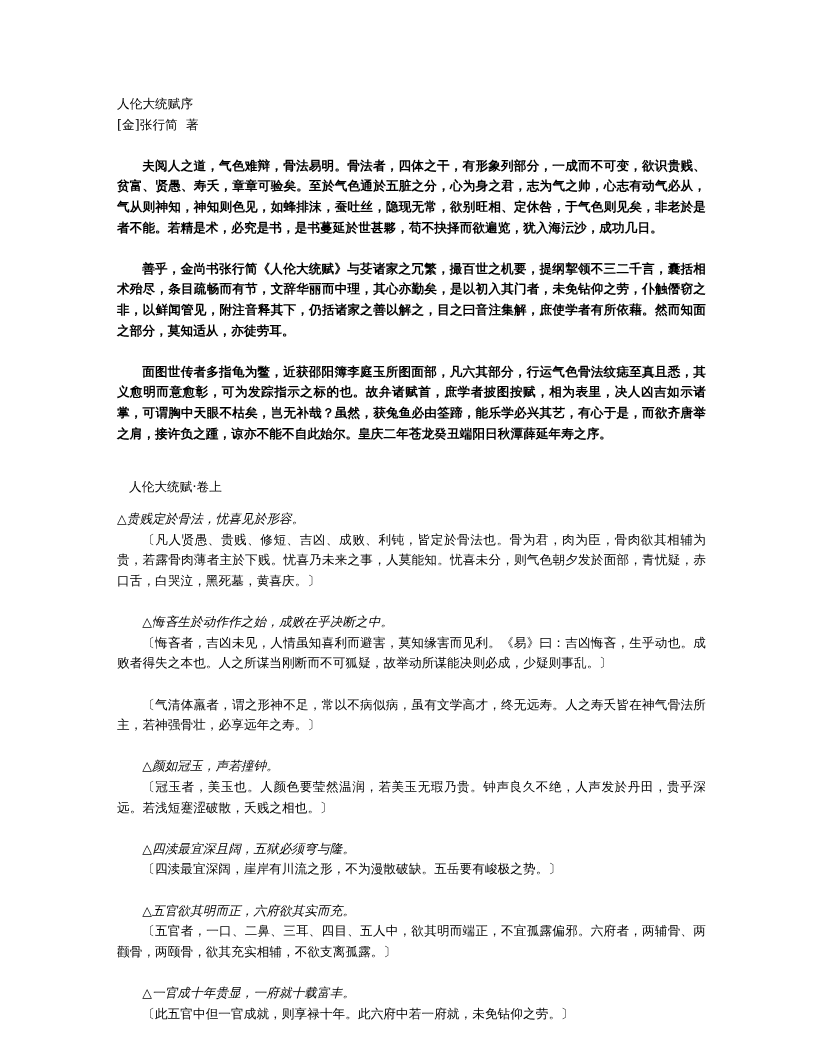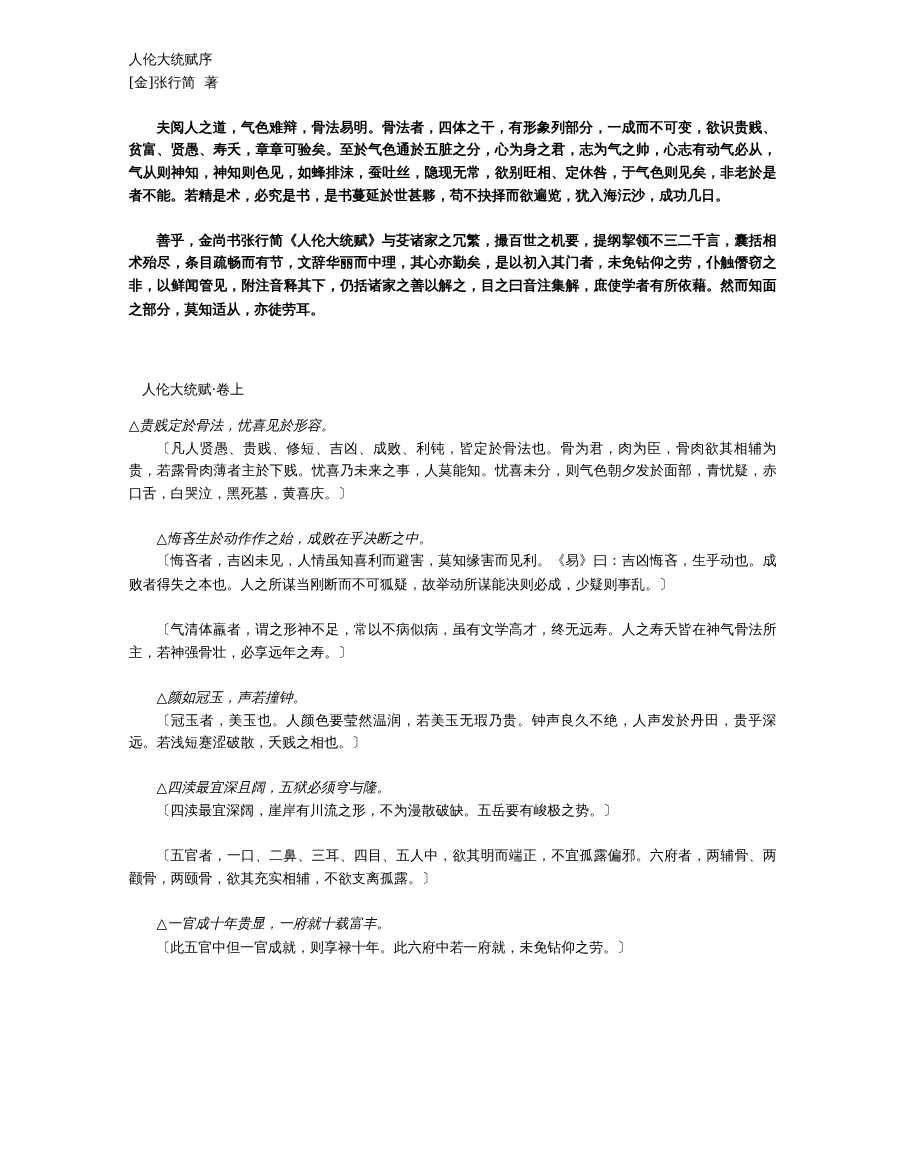--- a/index.html
+++ b/index.html
@@ -13,21 +13,21 @@
     font-family: "DejaVu Serif", "Liberation Serif", serif;
     color: #000000;
     -webkit-font-smoothing: none;
   }
   #page {
     position: relative;
     width: 816px;
     height: 1056px;
     background: #ffffff;
     box-sizing: border-box;
-    padding: 44px 110px 0 117px;
+    padding: 94px 110px 0 117px;
   }
   .doc {
     font-size: 12.6px;
     line-height: 20.6px;
     text-align: justify;
     text-justify: inter-ideograph;
     letter-spacing: 0.1px;
   }
   .title-line {
     margin: 0;
@@ -82,20 +82,21 @@
     <div class="title-line">[金]张行简  著</div>
 
     <div class="gap"></div>
 
     <p class="para">夫阅人之道，气色难辩，骨法易明。骨法者，四体之干，有形象列部分，一成而不可变，欲识贵贱、贫富、贤愚、寿夭，章章可验矣。至於气色通於五脏之分，心为身之君，志为气之帅，心志有动气必从，气从则神知，神知则色见，如蜂排沫，蚕吐丝，隐现无常，欲别旺相、定休咎，于气色则见矣，非老於是者不能。若精是术，必究是书，是书蔓延於世甚夥，苟不抉择而欲遍览，犹入海沄沙，成功几日。</p>
     <div class="para-spacer"></div>
 
     <p class="para">善乎，金尚书张行简《人伦大统赋》与芟诸家之冗繁，撮百世之机要，提纲挈领不三二千言，囊括相术殆尽，条目疏畅而有节，文辞华丽而中理，其心亦勤矣，是以初入其门者，未免钻仰之劳，仆触僭窃之非，以鲜闻管见，附注音释其下，仍括诸家之善以解之，目之曰音注集解，庶使学者有所依藉。然而知面之部分，莫知适从，亦徒劳耳。</p>
     <div class="para-spacer"></div>
 
+    <p class="para">面图世传者多指龟为鳖，近获邵阳簿李庭玉所图面部，凡六其部分，行运气色骨法纹痣至真且悉，其义愈明而意愈彰，可为发踪指示之标的也。故弁诸赋首，庶学者披图按赋，相为表里，决人凶吉如示诸掌，可谓胸中天眼不枯矣，岂无补哉？虽然，获兔鱼必由筌蹄，能乐学必兴其艺，有心于是，而欲齐唐举之肩，接许负之踵，谅亦不能不自此始尔。皇庆二年苍龙癸丑端阳日秋潭薛延年寿之序。</p>
     <div class="para-spacer"></div>
 
     <div class="heading">人伦大统赋·卷上</div>
 
     <div class="entry-main">△贵贱定於骨法，忧喜见於形容。</div>
     <div class="note">〔凡人贤愚、贵贱、修短、吉凶、成败、利钝，皆定於骨法也。骨为君，肉为臣，骨肉欲其相辅为贵，若露骨肉薄者主於下贱。忧喜乃未来之事，人莫能知。忧喜未分，则气色朝夕发於面部，青忧疑，赤口舌，白哭泣，黑死墓，黄喜庆。〕</div>
     <div class="block-gap"></div>
 
     <div class="entry-main indent">△悔吝生於动作作之始，成败在乎决断之中。</div>
     <div class="note">〔悔吝者，吉凶未见，人情虽知喜利而避害，莫知缘害而见利。《易》曰：吉凶悔吝，生乎动也。成败者得失之本也。人之所谋当刚断而不可狐疑，故举动所谋能决则必成，少疑则事乱。〕</div>
@@ -105,20 +106,21 @@
     <div class="block-gap"></div>
 
     <div class="entry-main indent">△颜如冠玉，声若撞钟。</div>
     <div class="note">〔冠玉者，美玉也。人颜色要莹然温润，若美玉无瑕乃贵。钟声良久不绝，人声发於丹田，贵乎深远。若浅短蹇涩破散，夭贱之相也。〕</div>
     <div class="block-gap"></div>
 
     <div class="entry-main indent">△四渎最宜深且阔，五狱必须穹与隆。</div>
     <div class="note">〔四渎最宜深阔，崖岸有川流之形，不为漫散破缺。五岳要有峻极之势。〕</div>
     <div class="block-gap"></div>
 
+    <div class="entry-main indent">△五官欲其明而正，六府欲其实而充。</div>
     <div class="note">〔五官者，一口、二鼻、三耳、四目、五人中，欲其明而端正，不宜孤露偏邪。六府者，两辅骨、两颧骨，两颐骨，欲其充实相辅，不欲支离孤露。〕</div>
     <div class="block-gap"></div>
 
     <div class="entry-main indent">△一官成十年贵显，一府就十载富丰。</div>
     <div class="note">〔此五官中但一官成就，则享禄十年。此六府中若一府就，未免钻仰之劳。〕</div>
 
   </div>
 </div>
 
 </body></html>

